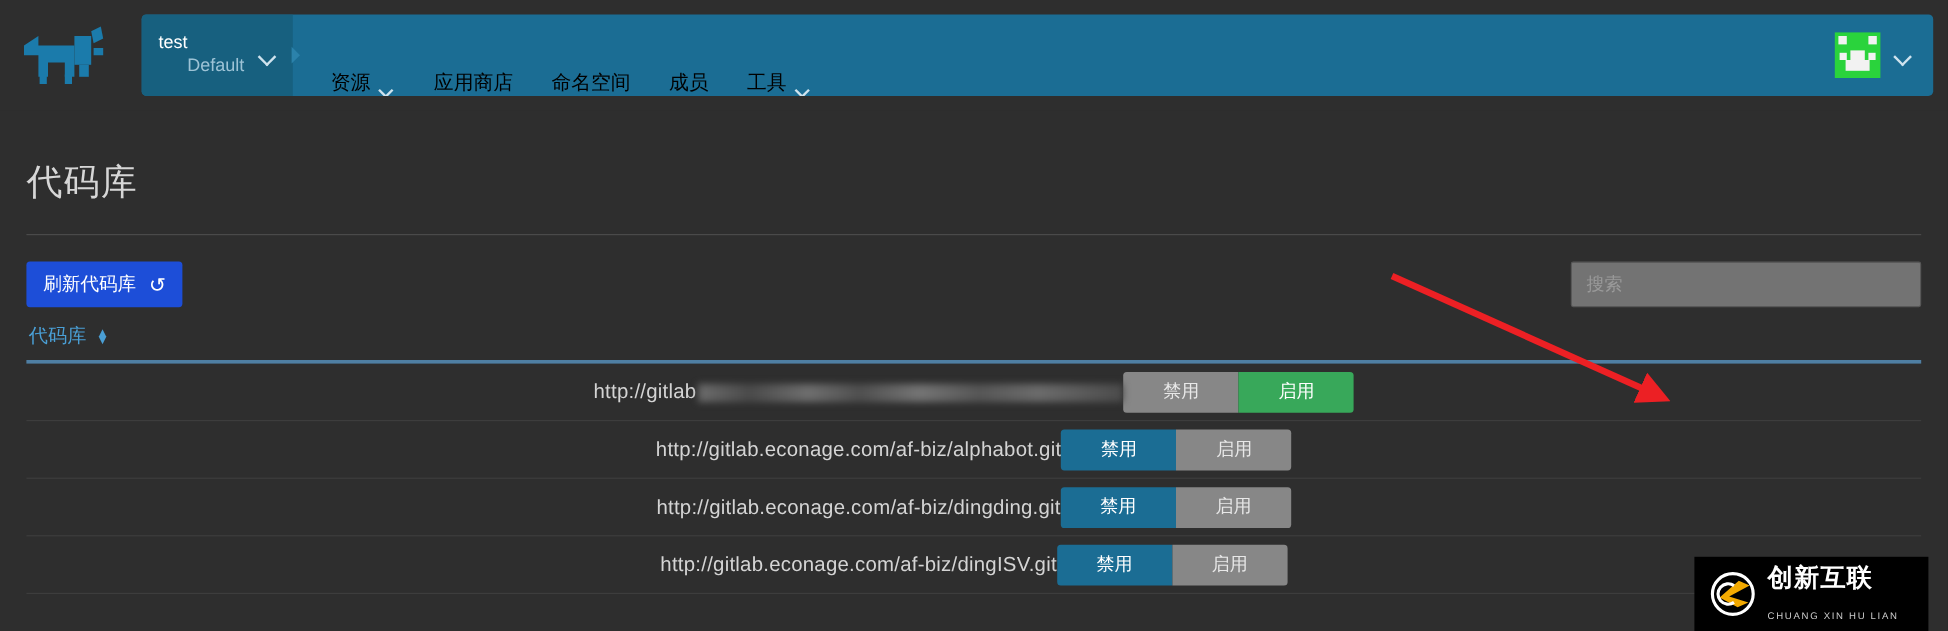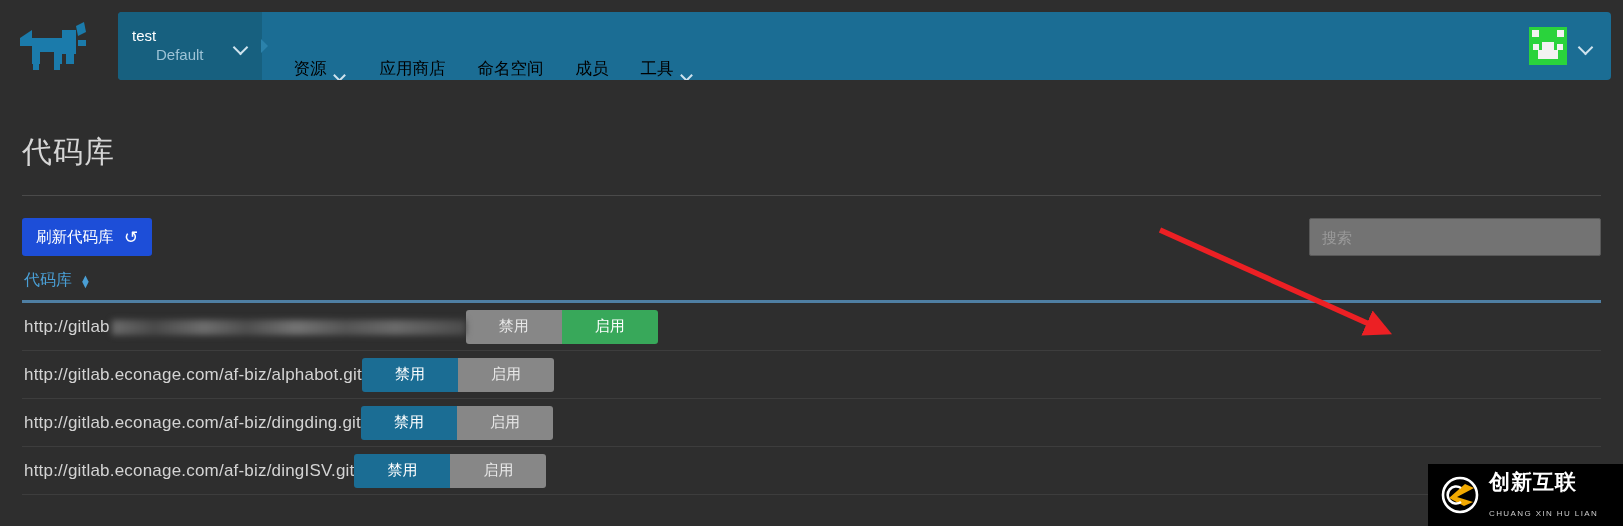--- a/index.html
+++ b/index.html
@@ -40,21 +40,21 @@
     align-items: stretch;
     overflow: hidden;
   }
 
   .cluster-select {
     background: #17607f;
     min-width: 122px;
     padding: 0 14px 0 14px;
     display: flex;
     align-items: center;
-    gap: 30px;
+    gap: 12px;
     cursor: pointer;
     flex: 0 0 auto;
   }
   .cluster-names { display: flex; flex-direction: column; line-height: 1.25; }
   .cluster-primary { color: #ffffff; font-size: 15px; }
   .cluster-secondary { color: #9dc3d6; font-size: 15px; padding-left: 24px; text-align: right; }
   .chev {
     width: 14px; height: 9px; flex: 0 0 14px;
     position: relative;
   }
@@ -226,21 +226,21 @@
     display: inline-flex;
     flex-direction: column;
     line-height: 6px;
     font-size: 11px;
     color: #4a9fd5;
   }
 
   .row {
     display: flex;
     align-items: center;
-    justify-content: flex-start;
+    justify-content: center;
     height: 48px;
     border-bottom: 1px solid #3d3d3d;
     padding: 0 2px;
   }
   .row-url {
     font-size: 17px;
     color: #d4d4d4;
     letter-spacing: 0.2px;
     white-space: nowrap;
   }
@@ -276,21 +276,21 @@
   .annot {
     position: absolute;
     left: 0; top: 0;
     width: 1623px; height: 526px;
     pointer-events: none;
   }
 
   
   .watermark {
     position: absolute;
-    right: 0;
+    right: 16px;
     bottom: 0;
     width: 195px;
     height: 62px;
     background: #000000;
     display: flex;
     align-items: center;
     gap: 9px;
     padding-left: 12px;
   }
   .wm-mark { flex: 0 0 auto; }

